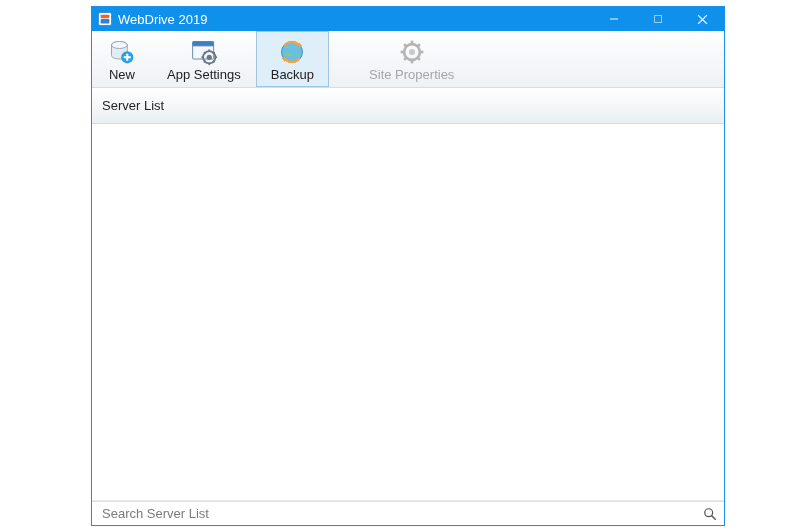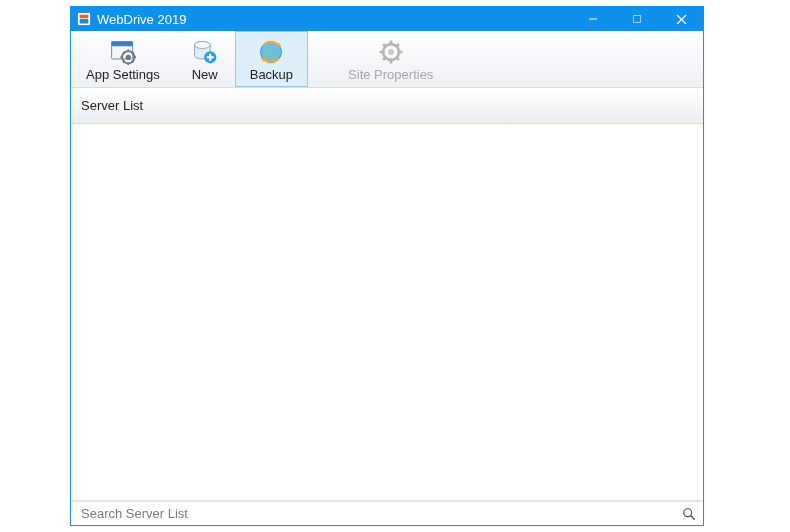--- a/index.html
+++ b/index.html
@@ -9,21 +9,21 @@
     width: 790px;
     height: 532px;
     background: #ffffff;
     font-family: "Segoe UI", Tahoma, sans-serif;
     font-size: 12px;
     overflow: hidden;
     position: relative;
   }
   .window {
     position: absolute;
-    left: 70px;
+    left: 91px;
     top: 6px;
     width: 634px;
     height: 520px;
     border: 1px solid #1e90e8;
     background: #fff;
     display: flex;
     flex-direction: column;
     box-shadow: 0 0 0 1px rgba(0,0,0,0.02);
   }
   .titlebar {
@@ -168,54 +168,54 @@
           </svg>
       </div>
     </div>
   </div>
 
   <div class="toolbar">
 
     <div class="tool-item">
       <span class="tool-icon">
         <svg viewBox="0 0 32 32" width="28" height="28">
+          <ellipse cx="13" cy="8" rx="9" ry="4" fill="#cfd9e2" stroke="#8aa0b6" stroke-width="1"></ellipse>
+          <path d="M4 8 v12 a9 4 0 0 0 18 0 V8" fill="#e4ebf1" stroke="#8aa0b6" stroke-width="1"></path>
+          <ellipse cx="13" cy="8" rx="9" ry="4" fill="#f4f8fb" stroke="#8aa0b6" stroke-width="1"></ellipse>
+          <circle cx="22" cy="22" r="7" fill="#2c9ee8"></circle>
+          <line x1="22" y1="18" x2="22" y2="26" stroke="#fff" stroke-width="2.4"></line>
+          <line x1="18" y1="22" x2="26" y2="22" stroke="#fff" stroke-width="2.4"></line>
+        </svg>
+      </span>
+      <span>New</span>
+    </div>
+
+    <div class="tool-item">
+      <span class="tool-icon">
+        <svg viewBox="0 0 32 32" width="28" height="28">
           <rect x="3" y="4" width="24" height="20" rx="1" fill="#f4f7fb" stroke="#5e7ea2" stroke-width="1"></rect>
           <rect x="3" y="4" width="24" height="5" fill="#3a7fc4"></rect>
           <line x1="3" y1="9" x2="27" y2="9" stroke="#5e7ea2"></line>
           <circle cx="22" cy="22" r="7" fill="none" stroke="#6c7785" stroke-width="2"></circle>
           <circle cx="22" cy="22" r="3" fill="#6c7785"></circle>
           <g stroke="#6c7785" stroke-width="2">
             <line x1="22" y1="13" x2="22" y2="16"></line>
             <line x1="22" y1="28" x2="22" y2="31"></line>
             <line x1="13" y1="22" x2="16" y2="22"></line>
             <line x1="28" y1="22" x2="31" y2="22"></line>
             <line x1="16" y1="16" x2="18" y2="18"></line>
             <line x1="26" y1="26" x2="28" y2="28"></line>
             <line x1="28" y1="16" x2="26" y2="18"></line>
             <line x1="18" y1="26" x2="16" y2="28"></line>
           </g>
         </svg>
       </span>
       <span>App Settings</span>
     </div>
 
-    <div class="tool-item">
-      <span class="tool-icon">
-        <svg viewBox="0 0 32 32" width="28" height="28">
-          <ellipse cx="13" cy="8" rx="9" ry="4" fill="#cfd9e2" stroke="#8aa0b6" stroke-width="1"></ellipse>
-          <path d="M4 8 v12 a9 4 0 0 0 18 0 V8" fill="#e4ebf1" stroke="#8aa0b6" stroke-width="1"></path>
-          <ellipse cx="13" cy="8" rx="9" ry="4" fill="#f4f8fb" stroke="#8aa0b6" stroke-width="1"></ellipse>
-          <circle cx="22" cy="22" r="7" fill="#2c9ee8"></circle>
-          <line x1="22" y1="18" x2="22" y2="26" stroke="#fff" stroke-width="2.4"></line>
-          <line x1="18" y1="22" x2="26" y2="22" stroke="#fff" stroke-width="2.4"></line>
-        </svg>
-      </span>
-      <span>New</span>
-    </div>
-
     <div class="tool-item active">
       <span class="tool-icon">
         <svg viewBox="0 0 32 32" width="28" height="28">
           <circle cx="16" cy="16" r="12" fill="#6bbde6" stroke="#2d8cc3" stroke-width="1"></circle>
           <path d="M7 10 q5 4 9 0 q4 3 9 1" fill="#7fd07a" stroke="none"></path>
           <path d="M6 18 q6 5 11 0 q4 4 9 1" fill="#7fd07a" stroke="none"></path>
           <path d="M8 8 A11 11 0 0 1 24 8" fill="none" stroke="#f7a23c" stroke-width="2.5" stroke-linecap="round"></path>
           <polygon points="24,5 28,9 22,10" fill="#f7a23c"></polygon>
           <path d="M24 24 A11 11 0 0 1 8 24" fill="none" stroke="#f7a23c" stroke-width="2.5" stroke-linecap="round"></path>
           <polygon points="8,27 4,23 10,22" fill="#f7a23c"></polygon>

